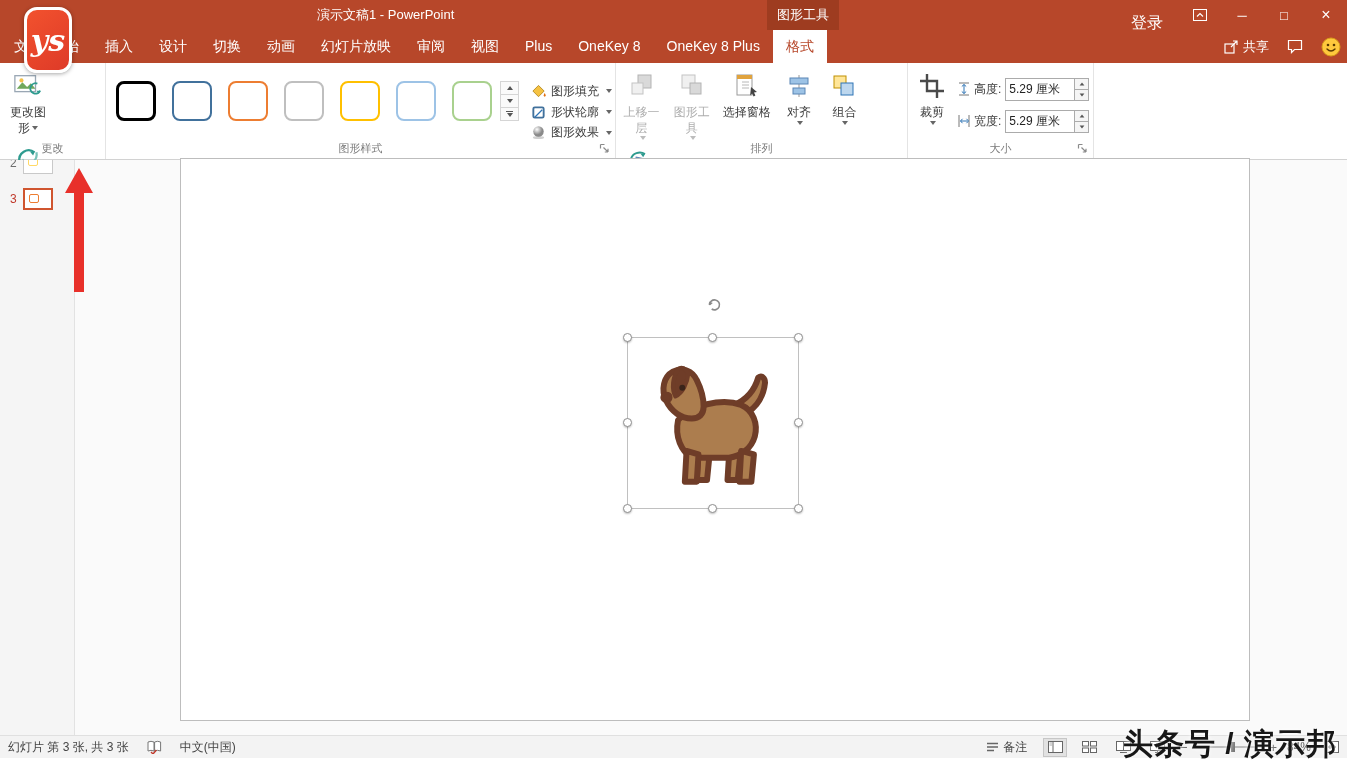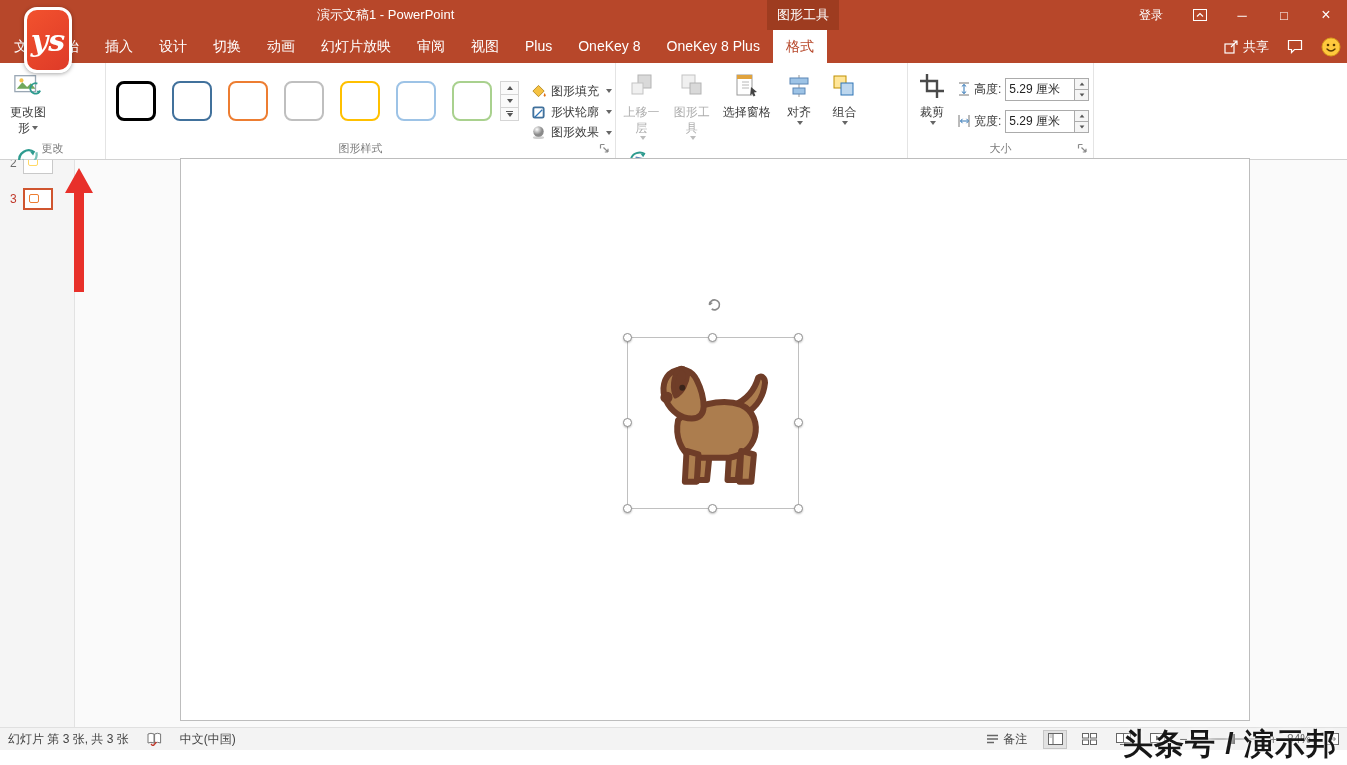--- a/index.html
+++ b/index.html
@@ -9,21 +9,21 @@
   #app { position:relative; width:1347px; height:765px; background:#fff; }
 
   
   .titlebar { position:absolute; left:0; top:0; right:0; height:30px;
     background:var(--titlebar-bg,#B7472A); color:#fff; }
   .win-title { position:absolute; left:300; top:0; width:100%; text-align:center; line-height:30px; font-size:13px; pointer-events:none; }
   .win-title span { position:absolute; left:305px; top:0; line-height:30px; white-space:nowrap;margin-left:12px; }
   .ctx-header { position:absolute; left:767px; top:0; height:30px; padding:0 10px; line-height:30px;
     background:var(--contextual-bg,#9E3C20); font-size:13px; }
   .tb-right { position:absolute; right:0; top:0; height:30px; display:flex; align-items:stretch; }
-  .tb-right .signin { line-height:30px; padding:0 16px; font-size:12px;text-align:right; }
+  .tb-right .signin { line-height:30px; padding:8px 16px; font-size:16px;text-align:right; }
   .tb-btn { width:42px; display:flex; align-items:center; justify-content:center; font-size:13px; }
   .tb-btn svg { display:block; }
 
   
   .tabrow { position:absolute; left:0; top:30px; right:0; height:33px;
     background:var(--titlebar-bg,#B7472A); display:flex; align-items:flex-end; color:#fff; }
   .tab { padding:0 13px; height:33px; line-height:33px; font-size:14px; white-space:nowrap; }
   .tab.file { padding:0 10px 0 14px; }
   .tab.active { background:#fff; color:var(--active-tab-text,#B7472A); }
   .tellme { display:flex; align-items:center; gap:6px; height:33px; padding:0 14px; font-size:13px; }
@@ -107,21 +107,21 @@
     border:1px solid #8f8f8f; box-shadow:0 1px 2px rgba(0,0,0,.25); }
   .h-nw{left:-5px;top:-5px} .h-n{left:80px;top:-5px} .h-ne{right:-5px;top:-5px}
   .h-w{left:-5px;top:80px} .h-e{right:-5px;top:80px}
   .h-sw{left:-5px;bottom:-5px} .h-s{left:80px;bottom:-5px} .h-se{right:-5px;bottom:-5px}
   .rotate-handle { position:absolute; left:705px; top:295px; width:18px; height:18px; z-index:11; }
 
   
   .red-arrow { position:absolute; left:62px; top:168px; z-index:90; }
 
   
-  .statusbar { position:absolute; left:0; bottom:15px; right:0; height:23px; background:#F3F3F3;
+  .statusbar { position:absolute; left:0; bottom:7px; right:0; height:23px; background:#F3F3F3;
     border-top:1px solid #E0E0E0; display:flex; align-items:center; font-size:12px; color:#444;
     padding:0 8px; z-index:40; }
   .sb-item { display:flex; align-items:center; gap:4px; margin-right:18px; white-space:nowrap; }
   .sb-right { margin-left:auto; display:flex; align-items:center; gap:10px; }
   .viewbtn { width:24px; height:19px; display:flex; align-items:center; justify-content:center; }
   .viewbtn.active { background:#e2e2e2; border:1px solid #c6c6c6; }
   .zoom-slider { display:flex; align-items:center; gap:6px; }
   .z-track { width:70px; height:2px; background:#bdbdbd; position:relative; }
   .z-thumb { position:absolute; left:38px; top:-4px; width:4px; height:10px; background:#777; }
 
@@ -356,20 +356,21 @@
         <span class="bicon">
           <svg width="24" height="24" viewBox="0 0 24 24">
               <rect x="8" y="9" width="10" height="10" fill="#9DC3E6" stroke="#5B86B5" transform="rotate(12 13 14)"></rect>
               <path d="M4 10 a9 8 0 0 1 14 -5" fill="none" stroke="#2E9B8F" stroke-width="2"></path>
               <path d="M18 5 l-4.6 -.6 2.8 3.8 z" fill="#2E9B8F"></path>
             </svg>
         </span>
         <span>旋转</span>
         <span class="caret"></span>
       </div>
+      <div class="rgroup-label">排列</div>
     </div>
 
     <div class="rgroup grp-size">
       <div class="bigbtn" style="width:44px;">
         <span class="bicon">
           <svg width="26" height="26" viewBox="0 0 26 26">
               <path d="M8 1 v17 h17" fill="none" stroke="#4a4a4a" stroke-width="2.4"></path>
               <path d="M1 8 h17 v17" fill="none" stroke="#4a4a4a" stroke-width="2.4"></path>
             </svg>
         </span>

